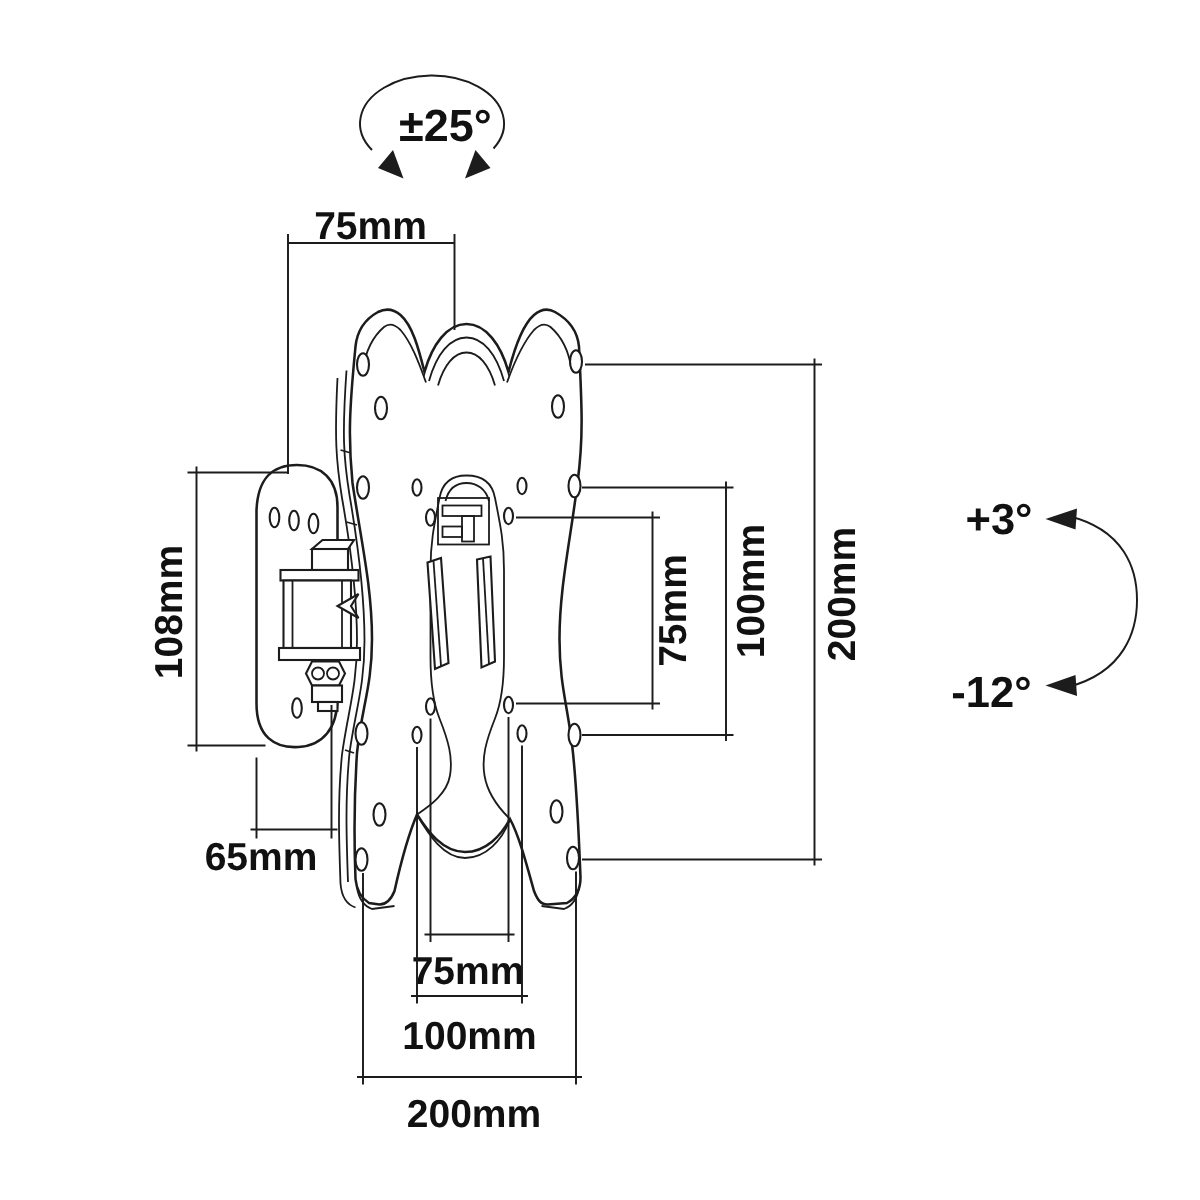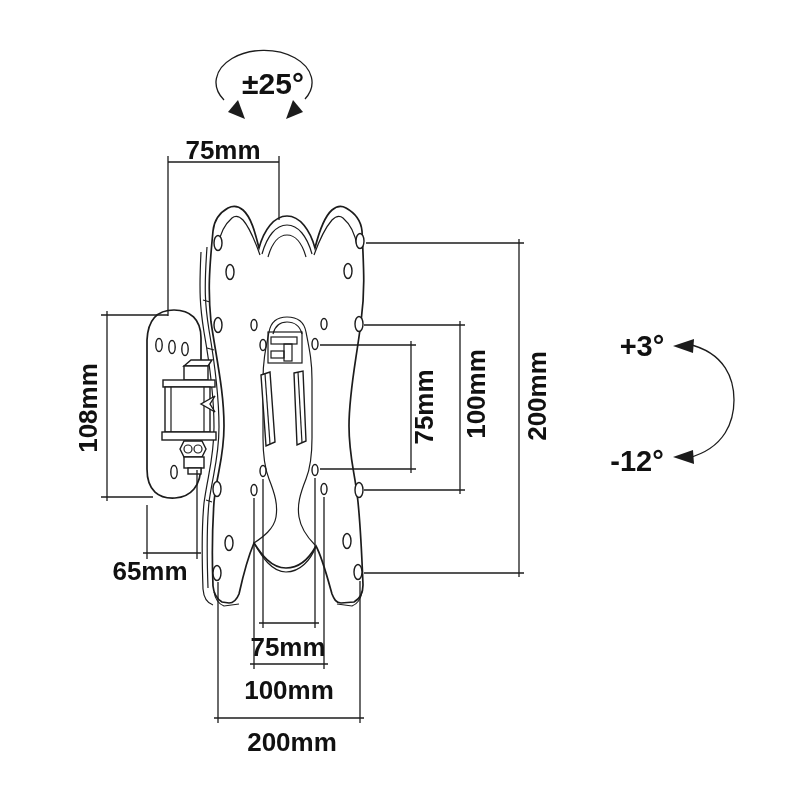--- a/index.html
+++ b/index.html
@@ -1,16 +1,16 @@
 <!DOCTYPE html>
 <html><head>
 <meta charset="utf-8">
 <style>
   html,body{margin:0;padding:0;background:#ffffff;}
-  .stage{position:relative;width:760px;height:800px;background:#ffffff;overflow:hidden;}
+  .stage{position:relative;width:760px;height:800px;background:#ffffff;overflow:hidden;margin-left:24px;}
   svg{display:block;}
   text{font-family:"Liberation Sans","DejaVu Sans",sans-serif;font-weight:bold;fill:#111;}
   .dim-label{font-size:26px;}
   .angle-label{font-size:29px;}
   .swivel-label{font-size:30px;}
   .ln{stroke:#1c1c1c;stroke-width:1.3;fill:none;}
   .face{stroke:#1c1c1c;stroke-width:1.7;fill:#ffffff;}
   .thin{stroke:#1c1c1c;stroke-width:1.2;fill:none;}
   .hole{stroke:#1c1c1c;stroke-width:1.4;fill:#ffffff;}
   .solid{fill:#1c1c1c;stroke:none;}

